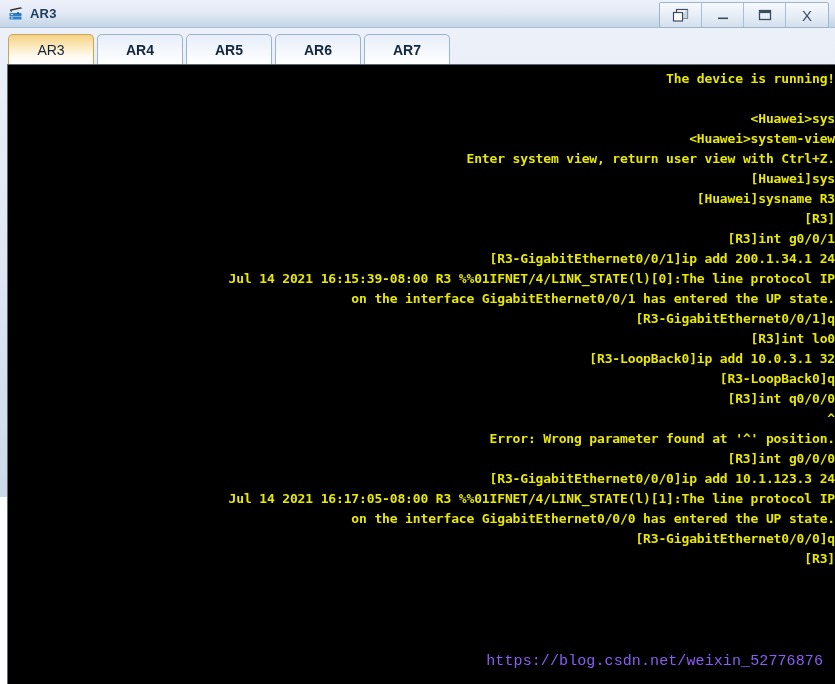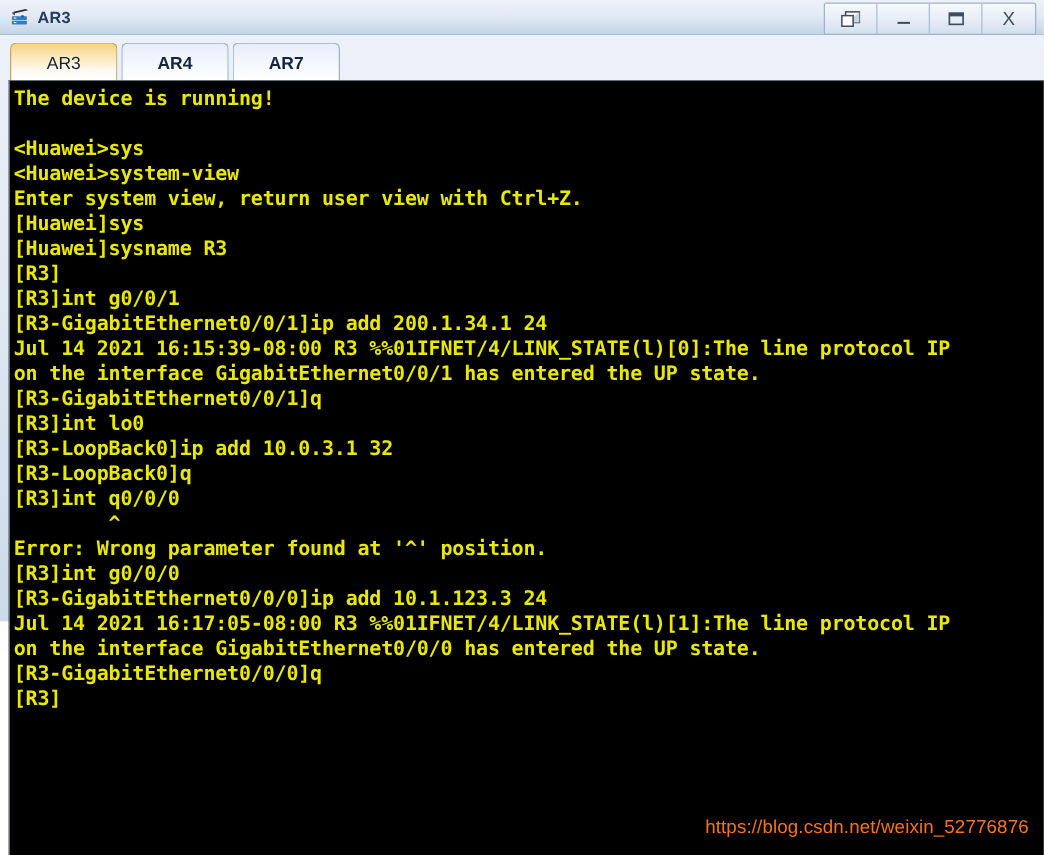--- a/index.html
+++ b/index.html
@@ -125,38 +125,39 @@
     overflow: hidden;
   }
   .term {
     position: absolute;
     left: 0; top: 0;
     width: 100%;
     height: 100%;
     background: #000000;
     color: #e8e800;
     font-family: "DejaVu Sans Mono", "Liberation Mono", monospace;
-    font-size: 16px;
+    font-size: 13px;
     line-height: 20px;
     font-weight: bold;
     letter-spacing: -0.15px;
     padding: 4px 0 0 3px;
     box-sizing: border-box;
     white-space: pre;
     overflow: hidden;
+    text-align: right;
   }
   .term .line { height: 20px; }
 
   .watermark {
     position: absolute;
     right: 12px;
     bottom: 14px;
-    font-family: Liberation Sans, sans-serif;
+    font-family: Liberation Mono, monospace;
     font-size: 15px;
-    color: #f97316;
+    color: #8b5cf6;
     white-space: nowrap;
     letter-spacing: 0.1px;
   }
 </style>
 </head>
 <body>
 
 <div class="window">
 
   <div class="titlebar">
@@ -197,20 +198,26 @@
   </div>
 
   <div class="tabstrip">
     <div class="tab active">
         <span>AR3</span>
       </div>
     <div class="tab">
         <span>AR4</span>
       </div>
     <div class="tab">
+        <span>AR5</span>
+      </div>
+    <div class="tab">
+        <span>AR6</span>
+      </div>
+    <div class="tab">
         <span>AR7</span>
       </div>
   </div>
 
   <div class="term-frame">
     <div class="term" id="terminal" style="color: rgb(232, 232, 0); background: rgb(0, 0, 0);"><div class="line">The device is running!</div><div class="line">&nbsp;</div><div class="line">&lt;Huawei&gt;sys</div><div class="line">&lt;Huawei&gt;system-view</div><div class="line">Enter system view, return user view with Ctrl+Z.</div><div class="line">[Huawei]sys</div><div class="line">[Huawei]sysname R3</div><div class="line">[R3]</div><div class="line">[R3]int g0/0/1</div><div class="line">[R3-GigabitEthernet0/0/1]ip add 200.1.34.1 24</div><div class="line">Jul 14 2021 16:15:39-08:00 R3 %%01IFNET/4/LINK_STATE(l)[0]:The line protocol IP</div><div class="line">on the interface GigabitEthernet0/0/1 has entered the UP state.</div><div class="line">[R3-GigabitEthernet0/0/1]q</div><div class="line">[R3]int lo0</div><div class="line">[R3-LoopBack0]ip add 10.0.3.1 32</div><div class="line">[R3-LoopBack0]q</div><div class="line">[R3]int q0/0/0</div><div class="line">        ^</div><div class="line">Error: Wrong parameter found at '^' position.</div><div class="line">[R3]int g0/0/0</div><div class="line">[R3-GigabitEthernet0/0/0]ip add 10.1.123.3 24</div><div class="line">Jul 14 2021 16:17:05-08:00 R3 %%01IFNET/4/LINK_STATE(l)[1]:The line protocol IP</div><div class="line">on the interface GigabitEthernet0/0/0 has entered the UP state.</div><div class="line">[R3-GigabitEthernet0/0/0]q</div><div class="line">[R3]</div></div>
     <div class="watermark">https://blog.csdn.net/weixin_52776876</div>
   </div>
 
 </div>

